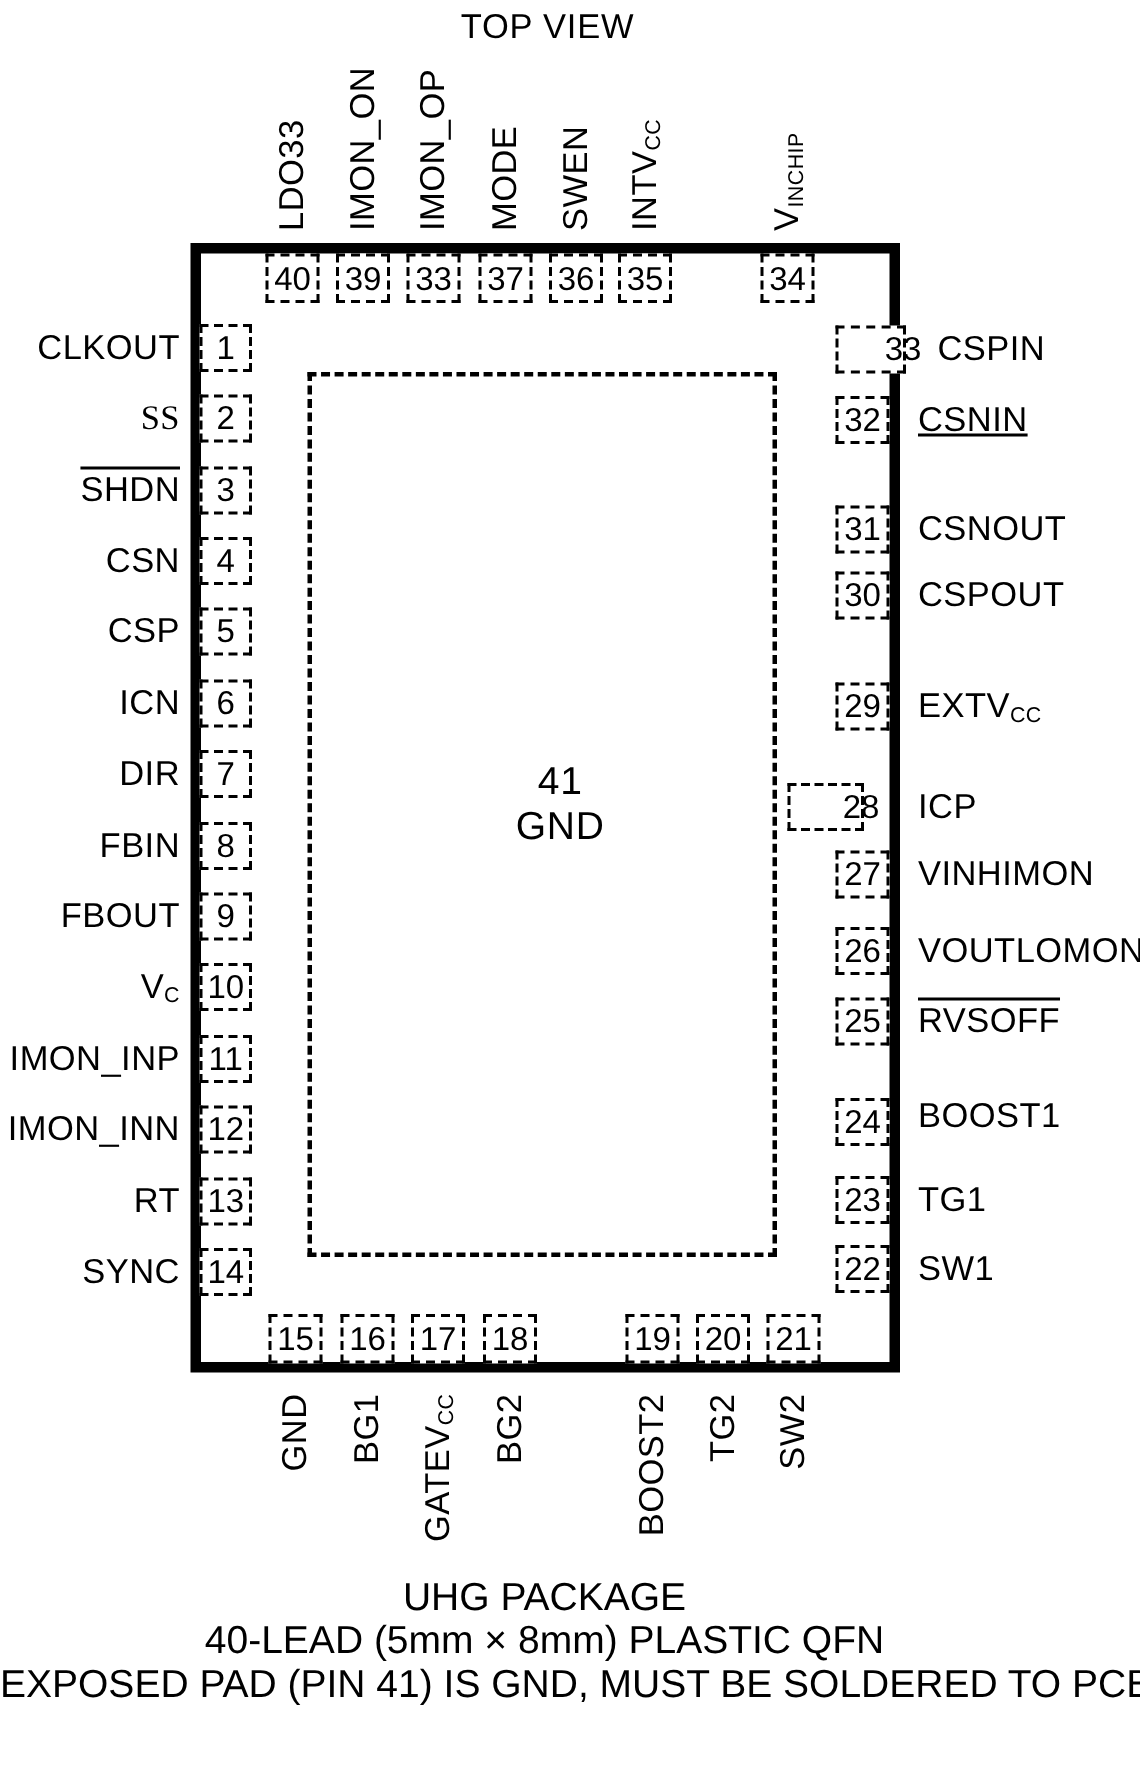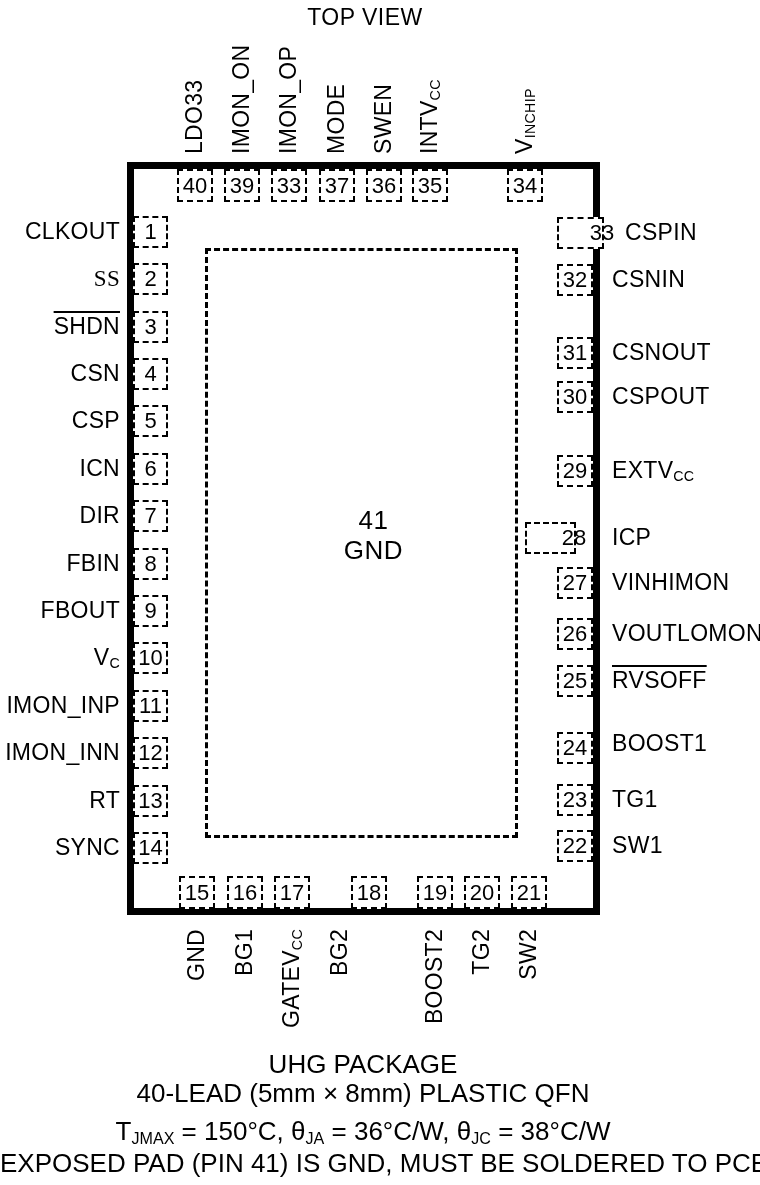--- a/index.html
+++ b/index.html
@@ -89,21 +89,21 @@
       <div class="side-label left" style="right: 640px; top: 692px;"><span>IMON_INP</span></div>
       <div class="pinbox" style="left: 133px; top: 737px; width: 35px; height: 32px;">12</div>
       <div class="side-label left" style="right: 640px; top: 739px;"><span>IMON_INN</span></div>
       <div class="pinbox" style="left: 133px; top: 785px; width: 35px; height: 32px;">13</div>
       <div class="side-label left" style="right: 640px; top: 787px;"><span>RT</span></div>
       <div class="pinbox" style="left: 133px; top: 832px; width: 35px; height: 32px;">14</div>
       <div class="side-label left" style="right: 640px; top: 834px;"><span>SYNC</span></div>
       <div class="pinbox" style="left: 557px; top: 217px; width: 36px; height: 32px; padding-left: 43px;">33</div>
       <div class="side-label" style="left: 625px; top: 219px;"><span>CSPIN</span></div>
       <div class="pinbox" style="left: 557px; top: 264px; width: 36px; height: 32px;">32</div>
-      <div class="side-label" style="left: 612px; top: 266px;"><span>CSNIN</span></div>
+      <div class="side-label" style="left: 612px; top: 266px; text-decoration: underline;"><span>CSNIN</span></div>
       <div class="pinbox" style="left: 557px; top: 337px; width: 36px; height: 32px;">31</div>
       <div class="side-label" style="left: 612px; top: 339px;"><span>CSNOUT</span></div>
       <div class="pinbox" style="left: 557px; top: 381px; width: 36px; height: 32px;">30</div>
       <div class="side-label" style="left: 612px; top: 383px;"><span>CSPOUT</span></div>
       <div class="pinbox" style="left: 557px; top: 455px; width: 36px; height: 32px;">29</div>
       <div class="side-label" style="left: 612px; top: 457px;"><span>EXTV</span><span class="sub">CC</span></div>
       <div class="pinbox" style="left: 525px; top: 522px; width: 36px; height: 32px; padding-left: 47px;">28</div>
       <div class="side-label" style="left: 612px; top: 524px;"><span>ICP</span></div>
       <div class="pinbox" style="left: 557px; top: 567px; width: 36px; height: 32px;">27</div>
       <div class="side-label" style="left: 612px; top: 569px;"><span>VINHIMON</span></div>
@@ -150,38 +150,37 @@
         <span><span>GND</span></span>
       </div>
       <div class="pinbox" style="left: 227px; top: 876px; width: 36px; height: 33px;">16</div>
       <div class="rot-anchor bottom" style="left: 233px; top: 929px;">
         <span><span>BG1</span></span>
       </div>
       <div class="pinbox" style="left: 274px; top: 876px; width: 36px; height: 33px;">17</div>
       <div class="rot-anchor bottom" style="left: 280px; top: 929px;">
         <span><span>GATEV</span><span class="sub">CC</span></span>
       </div>
-      <div class="pinbox" style="left: 322px; top: 876px; width: 36px; height: 33px; margin-left: 29px;">18</div>
+      <div class="pinbox" style="left: 322px; top: 876px; width: 36px; height: 33px;">18</div>
       <div class="rot-anchor bottom" style="left: 328px; top: 929px;">
         <span><span>BG2</span></span>
       </div>
       <div class="pinbox" style="left: 417px; top: 876px; width: 36px; height: 33px;">19</div>
       <div class="rot-anchor bottom" style="left: 423px; top: 929px;">
         <span><span>BOOST2</span></span>
       </div>
       <div class="pinbox" style="left: 464px; top: 876px; width: 36px; height: 33px;">20</div>
       <div class="rot-anchor bottom" style="left: 470px; top: 929px;">
         <span><span>TG2</span></span>
       </div>
       <div class="pinbox" style="left: 511px; top: 876px; width: 36px; height: 33px;">21</div>
       <div class="rot-anchor bottom" style="left: 517px; top: 929px;">
         <span><span>SW2</span></span>
       </div>
     </div>
 
   <div class="caption">
     <div>UHG PACKAGE</div>
     <div>40-LEAD (5mm × 8mm) PLASTIC QFN</div>
-    <div class="gap" id="caption-thermal"><span>T</span><span class="sub">JMAX</span><span> = 150°C, θ</span><span class="sub">JA</span><span> = 36°C/W, θ</span><span class="sub">JC</span><span> = 38°C/W</span></div>
     <div>EXPOSED PAD (PIN 41) IS GND, MUST BE SOLDERED TO PCB</div>
   </div>
 
 </div>
 
 </body></html>

